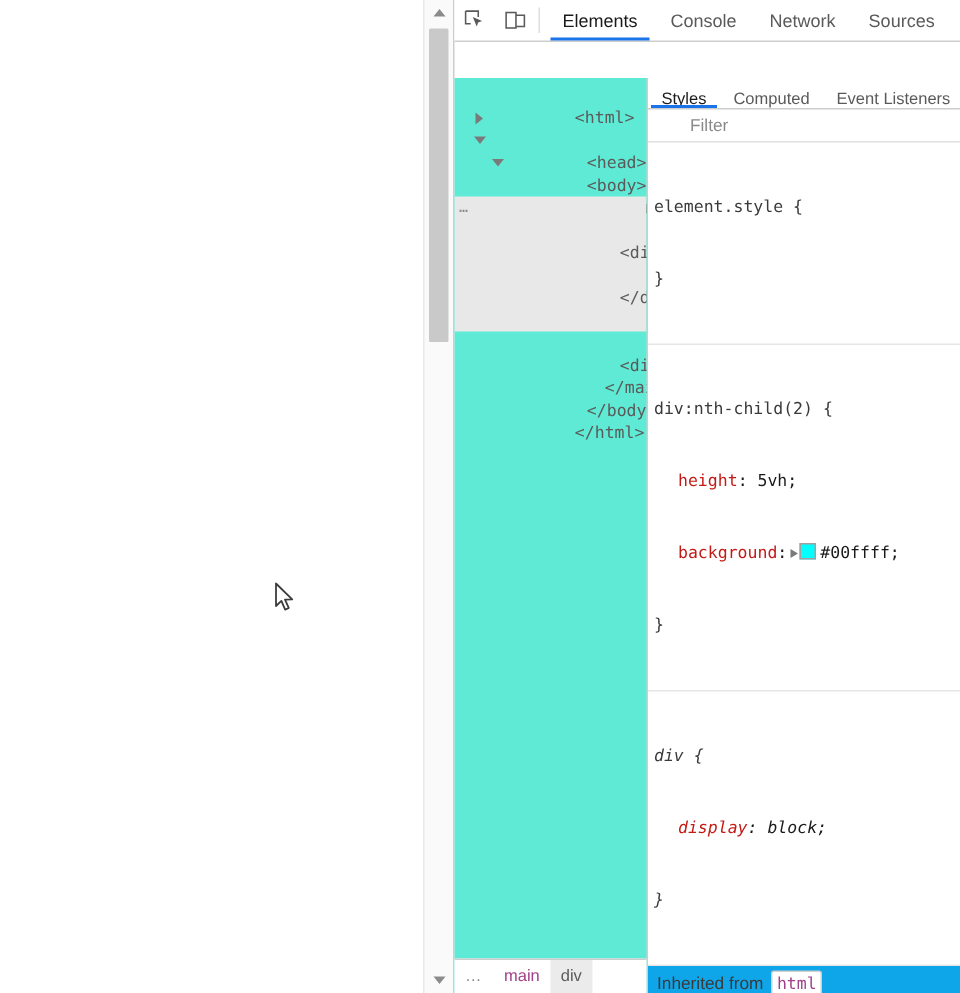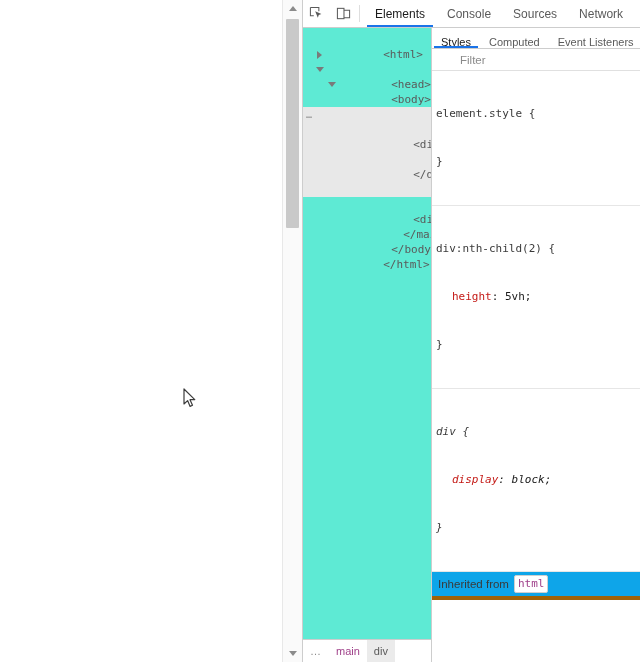--- a/index.html
+++ b/index.html
@@ -75,20 +75,21 @@
   #devtools {
     position: absolute;
     left: 302px; top: 0;
     width: 338px;
     height: 662px;
     background: #ffffff;
     border-left: 1px solid #cdcdcd;
     box-sizing: border-box;
     display: flex;
     flex-direction: column;
+    gap: 24px;
   }
 
   
   #devtools-toolbar {
     height: 27px;
     min-height: 27px;
     border-bottom: 1px solid #cdcdcd;
     display: flex;
     align-items: stretch;
     background: #ffffff;
@@ -361,24 +362,24 @@
     </div>
     <div id="toolbar-sep"></div>
 
     <div class="tab selected">
       <span>Elements</span>
     </div>
     <div class="tab">
       <span>Console</span>
     </div>
     <div class="tab">
+      <span>Network</span>
+    </div>
+    <div class="tab">
       <span>Sources</span>
-    </div>
-    <div class="tab">
-      <span>Network</span>
     </div>
   </div>
 
   <div id="devtools-body">
 
     <div id="elements-panel">
       <div id="dom-tree">
 
         <div class="dom-row" style="padding-left:14px">
           <span class="tag-gray">&lt;html&gt;</span>
@@ -455,20 +456,21 @@
       <div id="rules-list">
 
         <div class="rule">
           <div class="sel">element.style {</div>
           <div class="sel">}</div>
         </div>
 
         <div class="rule">
           <div class="sel">div:nth-child(2) {</div>
           <div class="prop-line"><span class="prop">height</span><span class="val">: </span><span class="val">5vh;</span></div>
+          <div class="prop-line"><span class="prop">background</span><span class="val">:</span><span class="swatch-arrow"></span><span class="color-swatch" style="background:#00ffff"></span><span class="val">#00ffff;</span></div>
           <div class="sel">}</div>
         </div>
 
         <div class="rule ua">
           <div class="sel">div {</div>
           <div class="prop-line"><span class="prop-ua">display</span><span class="val-ua">: </span><span class="val-ua">block;</span></div>
           <div class="sel">}</div>
         </div>
 
         <div class="inherited-header">

